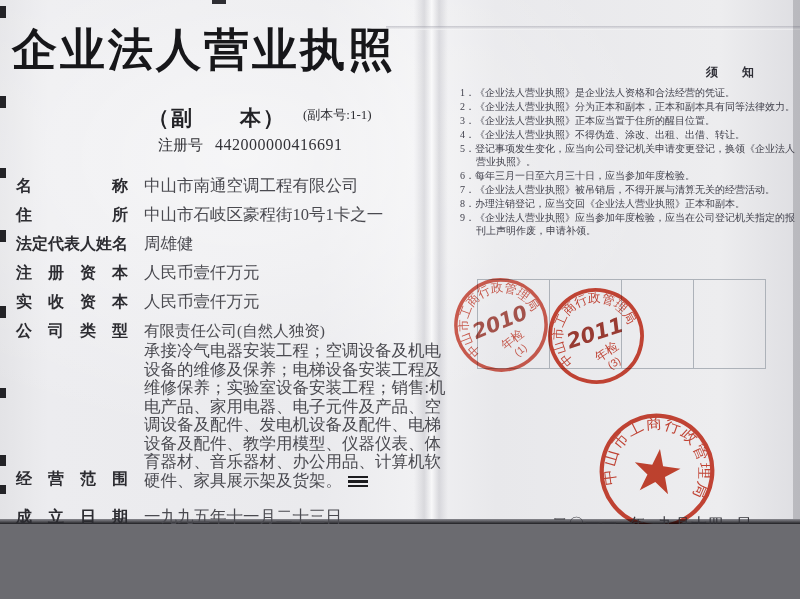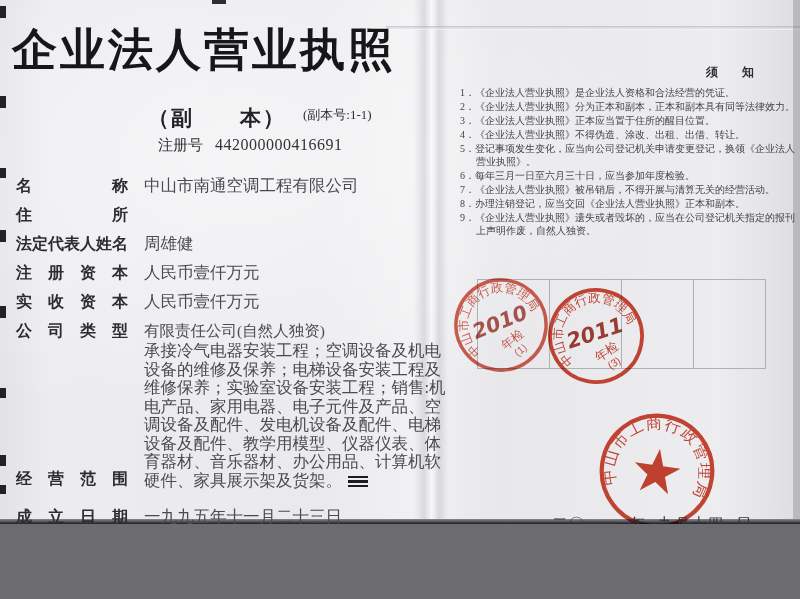--- a/index.html
+++ b/index.html
@@ -111,20 +111,21 @@
     <span class="reg-number">442000000416691</span>
   </div>
 
   <div class="fields">
     <div class="frow">
       <span class="flabel">名称</span>
       <span class="fvalue">中山市南通空调工程有限公司</span>
     </div>
     <div class="frow">
       <span class="flabel">住所</span>
+      <span class="fvalue">中山市石岐区豪程街10号1卡之一</span>
     </div>
     <div class="frow">
       <span class="flabel">法定代表人姓名</span>
       <span class="fvalue">周雄健</span>
     </div>
     <div class="frow">
       <span class="flabel">注册资本</span>
       <span class="fvalue">人民币壹仟万元</span>
     </div>
     <div class="frow">
@@ -160,21 +161,21 @@
   <div class="notice-head">须　知</div>
   <ol class="notice-list">
     <li>《企业法人营业执照》是企业法人资格和合法经营的凭证。</li>
     <li>《企业法人营业执照》分为正本和副本，正本和副本具有同等法律效力。</li>
     <li>《企业法人营业执照》正本应当置于住所的醒目位置。</li>
     <li>《企业法人营业执照》不得伪造、涂改、出租、出借、转让。</li>
     <li>登记事项发生变化，应当向公司登记机关申请变更登记，换领《企业法人营业执照》。</li>
     <li>每年三月一日至六月三十日，应当参加年度检验。</li>
     <li>《企业法人营业执照》被吊销后，不得开展与清算无关的经营活动。</li>
     <li>办理注销登记，应当交回《企业法人营业执照》正本和副本。</li>
-    <li>《企业法人营业执照》遗失或者毁坏的，应当在公司登记机关指定的报刊上声明作废，自然人独资。</li>
+    <li>《企业法人营业执照》应当参加年度检验，应当在公司登记机关指定的报刊上声明作废，申请补领。</li>
   </ol>
 
   <div class="annual-table">
     <div class="annual-cell"></div>
     <div class="annual-cell"></div>
     <div class="annual-cell"></div>
     <div class="annual-cell"></div>
   </div>
 
   <svg class="stamp stamp-2010" viewBox="0 0 100 100">

